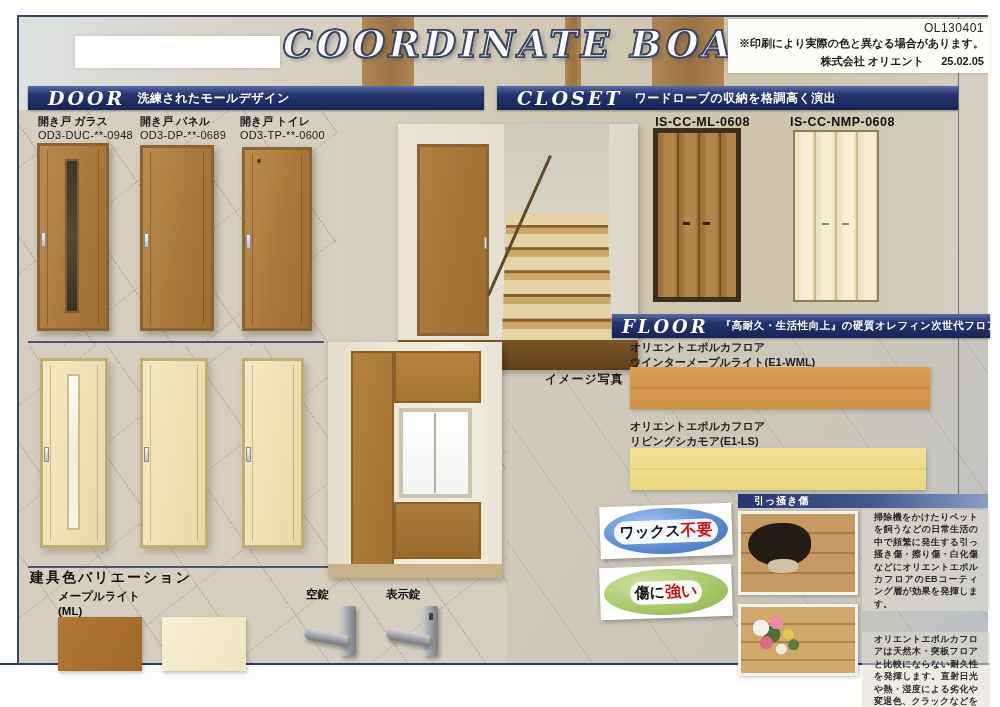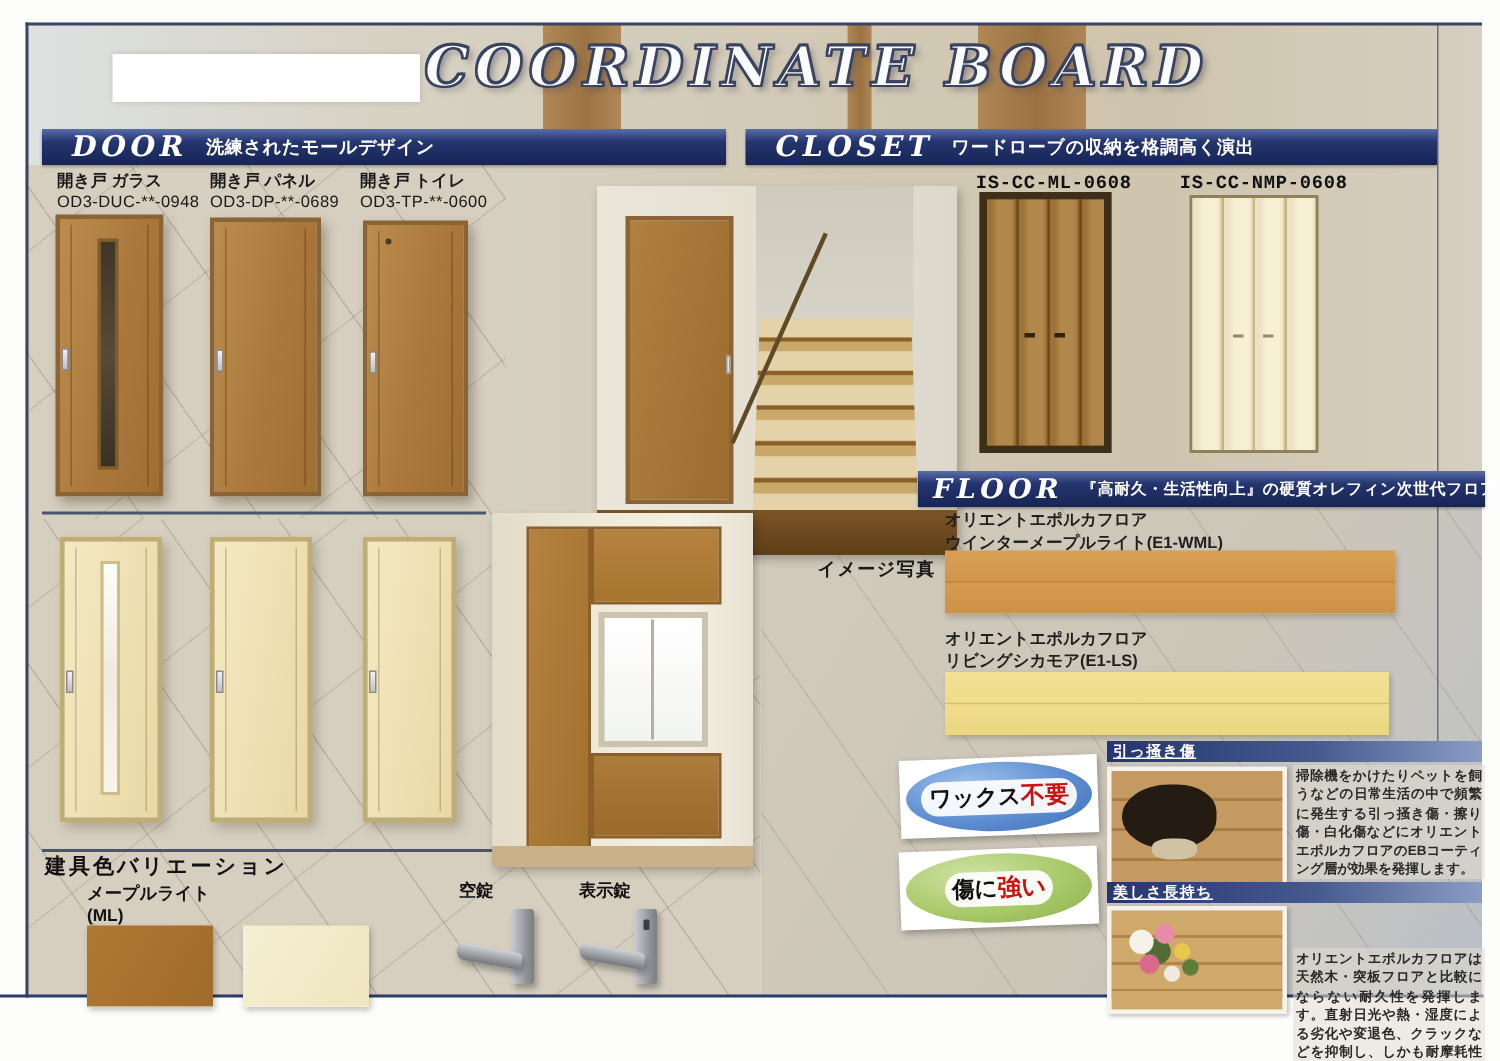--- a/index.html
+++ b/index.html
@@ -54,21 +54,21 @@
   .bar-door { left:28px; top:86px; width:456px; }
   .bar-closet { left:497px; top:86px; width:461px; }
   .bar-floor { left:612px; top:314px; width:378px;align-items:center; }
   .bar-floor .stitle { font-size:18px; margin-left:10px; }
   .bar-floor .ssub { font-size:10.5px; }
 
   
   .plabel { position:absolute; line-height:1.25; }
   .plabel .pname { font-size:11px; font-weight:bold; color:#1a1a1a; }
   .plabel .pcode { font-size:11px; color:#1a1a1a; letter-spacing:.3px; }
-  .clabel { position:absolute; font-family:Liberation Mono, monospace; font-size:12.5px; font-weight:bold; color:#111; text-align:center; letter-spacing:.5px; }
+  .clabel { position:absolute; font-family:Liberation Sans, sans-serif; font-size:12.5px; font-weight:bold; color:#111; text-align:center; letter-spacing:.5px; }
 
   
   .door { position:absolute; border:3px solid #8a6434; background:linear-gradient(100deg,#bb8c4e 0%,#ab783c 55%,#9e6e33 100%);
     box-shadow:3px 4px 7px rgba(60,45,20,.35); }
   .door-inner { position:absolute; inset:4px 7px; border-left:1px solid rgba(60,40,10,.35); border-right:1px solid rgba(60,40,10,.35); }
   .door .handle { position:absolute; left:1px; top:47%; width:5px; height:15px; background:linear-gradient(#f2f2f2,#bfbfbf); border:1px solid #8a8a8a; }
   .door .glass { position:absolute; left:38%; top:7%; width:21%; height:85%; background:linear-gradient(#403526,#584a38 50%,#3a3022); border:2px solid #7d5c2c; }
   .door .lockdot { position:absolute; left:12px; top:9px; width:4px; height:4px; border-radius:50%; background:#4c3a1c; }
   .door.cream { border-color:#bfae74; background:linear-gradient(100deg,#f4e9c4 0%,#eee0b2 55%,#e8d8a6 100%); box-shadow:3px 4px 7px rgba(90,80,50,.3); }
   .door.cream .door-inner { border-left-color:rgba(140,120,60,.4); border-right-color:rgba(140,120,60,.4); }
@@ -116,39 +116,39 @@
   .badge .oval { position:absolute; inset:3px 4px; border-radius:50%; display:flex; align-items:center; justify-content:center; }
   .badge.wax .oval { background:radial-gradient(ellipse at 35% 30%,#9dc0ea 0%,#5d8ed2 55%,#3f6fb5 100%); }
   .badge.scratch .oval { background:radial-gradient(ellipse at 35% 30%,#cfe2a2 0%,#a9c96b 55%,#8cb04b 100%); }
   .badge .pill { background:rgba(255,255,255,.92); border-radius:12px; padding:1px 5px; white-space:nowrap; }
   .badge .b-black { font-size:15px; font-weight:bold; color:#111; }
   .badge .b-red { font-size:16px; font-weight:bold; color:#cc1111; }
 
   
   .feat-bar { position:absolute; width:250px; height:14px; display:flex; align-items:center;
     background:linear-gradient(90deg,#24356f 0%,#46598f 55%,#8b9cc4 100%); }
-  .feat-bar span { font-size:10px; font-weight:bold; color:#fff; margin-left:4px; letter-spacing:1px;text-decoration:underline; }
+  .feat-bar span { font-size:10px; font-weight:bold; color:#fff; margin-left:16px; letter-spacing:1px; }
   .feat-photo { position:absolute; width:120px; border:3px solid #f4f2ea; box-shadow:1px 1px 3px rgba(0,0,0,.25); }
   .dog-photo { height:84px;
     background:repeating-linear-gradient(180deg,#c59a62 0 18px,#a87c43 18px 20px),linear-gradient(#c59a62,#b28449); }
   .dog-body { position:absolute; left:6%; top:12%; width:55%; height:55%; background:#241c12; border-radius:50% 42% 46% 50%; }
   .dog-paw { position:absolute; left:24%; top:58%; width:26%; height:18%; background:#cfc3a4; border-radius:40%; }
   .flower-photo { height:72px;
     background:repeating-linear-gradient(180deg,#cfa86b 0 16px,#b1854b 16px 18px),linear-gradient(#cfa86b,#bc9257); }
   .flowers { position:absolute; left:4%; top:8%; width:60%; height:80%;
     background:
       radial-gradient(circle at 22% 30%, #f5f2ec 0 12%, transparent 13%),
       radial-gradient(circle at 45% 20%, #e88aa8 0 11%, transparent 12%),
       radial-gradient(circle at 62% 42%, #e8c84a 0 10%, transparent 11%),
       radial-gradient(circle at 30% 58%, #d96a8c 0 11%, transparent 12%),
       radial-gradient(circle at 52% 70%, #f0eade 0 10%, transparent 11%),
       radial-gradient(circle at 70% 62%, #5f7d3a 0 9%, transparent 10%),
       radial-gradient(circle at 38% 42%, #4f6d34 0 16%, transparent 17%); }
   .feat-text { position:absolute; width:128px; font-size:9px; line-height:1.38; color:#2a2a2a; font-weight:bold;
-    background:rgba(225,220,208,.55); padding:1px 2px; text-align:justify; }
+    background:rgba(225,220,208,.55); padding:1px 12px; text-align:justify; }
 
   
   .var-title { position:absolute; left:30px; top:569px; font-size:14px; font-weight:bold; color:#111; letter-spacing:2px; }
   .vlabel { position:absolute; font-size:11.5px; font-weight:bold; color:#111; line-height:1.3; }
   .swatch { position:absolute; width:84px; height:54px; box-shadow:1px 2px 4px rgba(0,0,0,.25); }
   .swatch.ml { background:linear-gradient(120deg,#b07834,#a06a2a); }
   .swatch.nmp { background:linear-gradient(120deg,#f6efd2,#efe5c0); }
 
   
   .lock { position:absolute; width:64px; height:64px; }
@@ -174,20 +174,28 @@
   <div class="vline-right"></div>
 
   <div class="rule frame-top"></div>
   <div class="rule frame-left"></div>
   <div class="rule frame-bottom"></div>
   <div class="rule rule-doors"></div>
   <div class="rule rule-var"></div>
 
   <div class="redact-box"></div>
   <div class="main-title">COORDINATE  BOARD</div>
+  <div class="info-box">
+    <div class="info-code">OL130401</div>
+    <div class="info-disc">※印刷により実際の色と異なる場合があります。</div>
+    <div class="info-co">
+      <span>株式会社 オリエント</span>
+      <span class="dt">25.02.05</span>
+    </div>
+  </div>
 
   <div class="section-bar bar-door">
     <span class="stitle">DOOR</span>
     <span class="ssub">洗練されたモールデザイン</span>
   </div>
 
   <div class="plabel" style="left:38px;top:115px">
     <div class="pname">開き戸 ガラス</div>
     <div class="pcode">OD3-DUC-**-0948</div>
   </div>
@@ -296,23 +304,20 @@
 
   <div class="feat-bar" style="left:738px;top:494px">
     <span>引っ掻き傷</span>
   </div>
   <div class="feat-photo dog-photo" style="left:738px;top:511px">
     <div class="dog-body"></div>
     <div class="dog-paw"></div>
   </div>
   <div class="feat-text" style="left:862px;top:510px">掃除機をかけたりペットを飼うなどの日常生活の中で頻繁に発生する引っ掻き傷・擦り傷・白化傷などにオリエントエポルカフロアのEBコーティング層が効果を発揮します。</div>
 
-  <div class="feat-bar" style="left:738px;top:588px">
-    <span>美しさ長持ち</span>
-  </div>
   <div class="feat-photo flower-photo" style="left:738px;top:604px">
     <div class="flowers"></div>
   </div>
   <div class="feat-text" style="left:862px;top:632px">オリエントエポルカフロアは天然木・突板フロアと比較にならない耐久性を発揮します。直射日光や熱・湿度による劣化や変退色、クラックなどを抑制し、しかも耐摩耗性にも優れているため、美しさを保ってくれます。</div>
 
   <div class="var-title">建具色バリエーション</div>
   <div class="vlabel" style="left:58px;top:589px">
     <div>メープルライト</div>
     <div>(ML)</div>
   </div>

